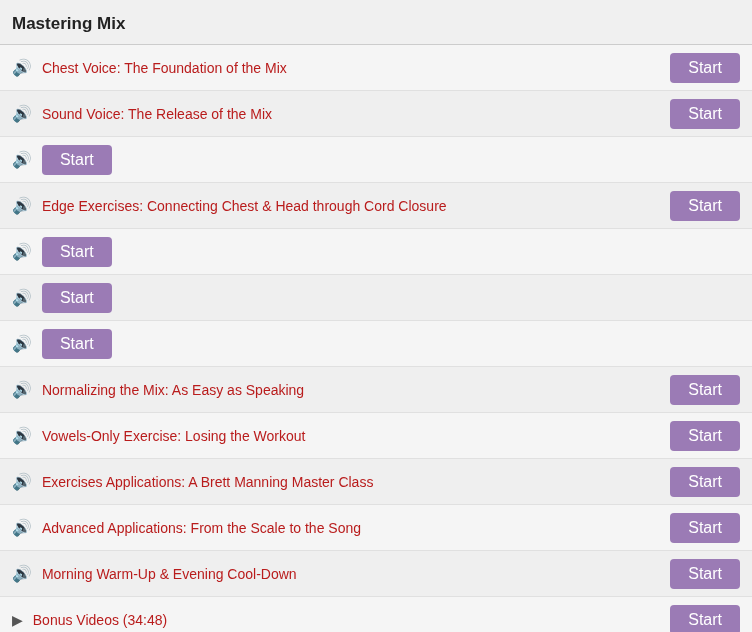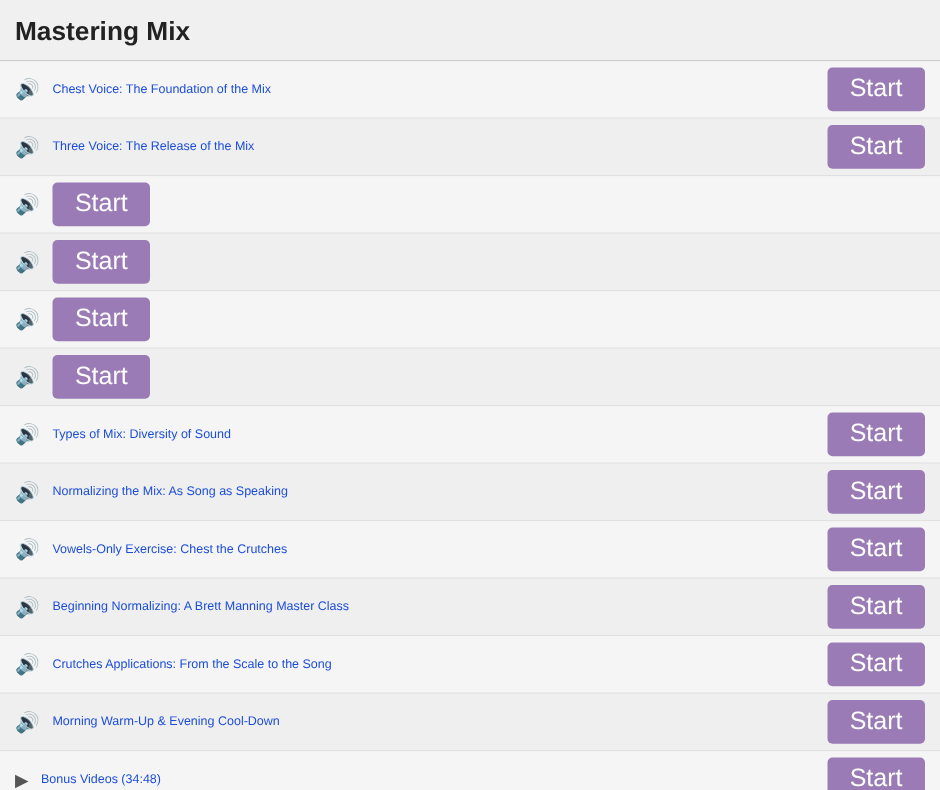--- a/index.html
+++ b/index.html
@@ -14,21 +14,21 @@
       width: 752px;
       min-height: 632px;
     }
 
     .container {
       width: 752px;
       background-color: #f0f0f0;
     }
 
     .page-title {
-      font-size: 21px;
+      font-size: 17px;
       font-weight: bold;
       color: #222;
       padding: 14px 12px 10px 12px;
       background-color: #f0f0f0;
     }
 
     .divider {
       height: 1px;
       background-color: #ccc;
       margin: 0;
@@ -63,32 +63,32 @@
       color: #555;
     }
 
     .play-icon {
       font-size: 14px;
       color: #555;
     }
 
     .lesson-title {
       flex: 1;
-      font-size: 10px;
-      color: #1d4ed8;
+      font-size: 14px;
+      color: #b91c1c;
       padding: 12px 0;
     }
 
     .start-btn {
       background-color: #9b7bb5;
       color: white;
       border: none;
       border-radius: 4px;
       padding: 6px 18px;
-      font-size: 20px;
+      font-size: 16px;
       cursor: pointer;
       flex-shrink: 0;
       min-width: 55px;
     }
   </style>
 </head>
 <body>
 
 <div class="container">
   <div class="page-title">Mastering Mix</div>
@@ -98,21 +98,34 @@
         <div class="icon-area">
           <span class="speaker-icon">🔊</span>
         </div>
         <span class="lesson-title">Chest Voice: The Foundation of the Mix</span>
         <button class="start-btn">Start</button>
       </li>
       <li class="lesson-item">
         <div class="icon-area">
           <span class="speaker-icon">🔊</span>
         </div>
-        <span class="lesson-title">Three Voice: The Release of the Mix</span>
+        <span class="lesson-title">Sound Voice: The Release of the Mix</span>
+        <button class="start-btn">Start</button>
+      </li>
+      <li class="lesson-item">
+        <div class="icon-area">
+          <span class="speaker-icon">🔊</span>
+        </div>
+        <button class="start-btn">Start</button>
+      </li>
+      <li class="lesson-item">
+        <div class="icon-area">
+          <span class="speaker-icon">🔊</span>
+        </div>
+        <span class="lesson-title">Edge Exercises: Connecting Chest &amp; Head through Cord Closure</span>
         <button class="start-btn">Start</button>
       </li>
       <li class="lesson-item">
         <div class="icon-area">
           <span class="speaker-icon">🔊</span>
         </div>
         <button class="start-btn">Start</button>
       </li>
       <li class="lesson-item">
         <div class="icon-area">
@@ -123,55 +136,42 @@
       <li class="lesson-item">
         <div class="icon-area">
           <span class="speaker-icon">🔊</span>
         </div>
         <button class="start-btn">Start</button>
       </li>
       <li class="lesson-item">
         <div class="icon-area">
           <span class="speaker-icon">🔊</span>
         </div>
+        <span class="lesson-title">Normalizing the Mix: As Easy as Speaking</span>
         <button class="start-btn">Start</button>
       </li>
       <li class="lesson-item">
         <div class="icon-area">
           <span class="speaker-icon">🔊</span>
         </div>
-        <span class="lesson-title">Types of Mix: Diversity of Sound</span>
+        <span class="lesson-title">Vowels-Only Exercise: Losing the Workout</span>
         <button class="start-btn">Start</button>
       </li>
       <li class="lesson-item">
         <div class="icon-area">
           <span class="speaker-icon">🔊</span>
         </div>
-        <span class="lesson-title">Normalizing the Mix: As Song as Speaking</span>
+        <span class="lesson-title">Exercises Applications: A Brett Manning Master Class</span>
         <button class="start-btn">Start</button>
       </li>
       <li class="lesson-item">
         <div class="icon-area">
           <span class="speaker-icon">🔊</span>
         </div>
-        <span class="lesson-title">Vowels-Only Exercise: Chest the Crutches</span>
-        <button class="start-btn">Start</button>
-      </li>
-      <li class="lesson-item">
-        <div class="icon-area">
-          <span class="speaker-icon">🔊</span>
-        </div>
-        <span class="lesson-title">Beginning Normalizing: A Brett Manning Master Class</span>
-        <button class="start-btn">Start</button>
-      </li>
-      <li class="lesson-item">
-        <div class="icon-area">
-          <span class="speaker-icon">🔊</span>
-        </div>
-        <span class="lesson-title">Crutches Applications: From the Scale to the Song</span>
+        <span class="lesson-title">Advanced Applications: From the Scale to the Song</span>
         <button class="start-btn">Start</button>
       </li>
       <li class="lesson-item">
         <div class="icon-area">
           <span class="speaker-icon">🔊</span>
         </div>
         <span class="lesson-title">Morning Warm-Up &amp; Evening Cool-Down</span>
         <button class="start-btn">Start</button>
       </li>
       <li class="lesson-item">

